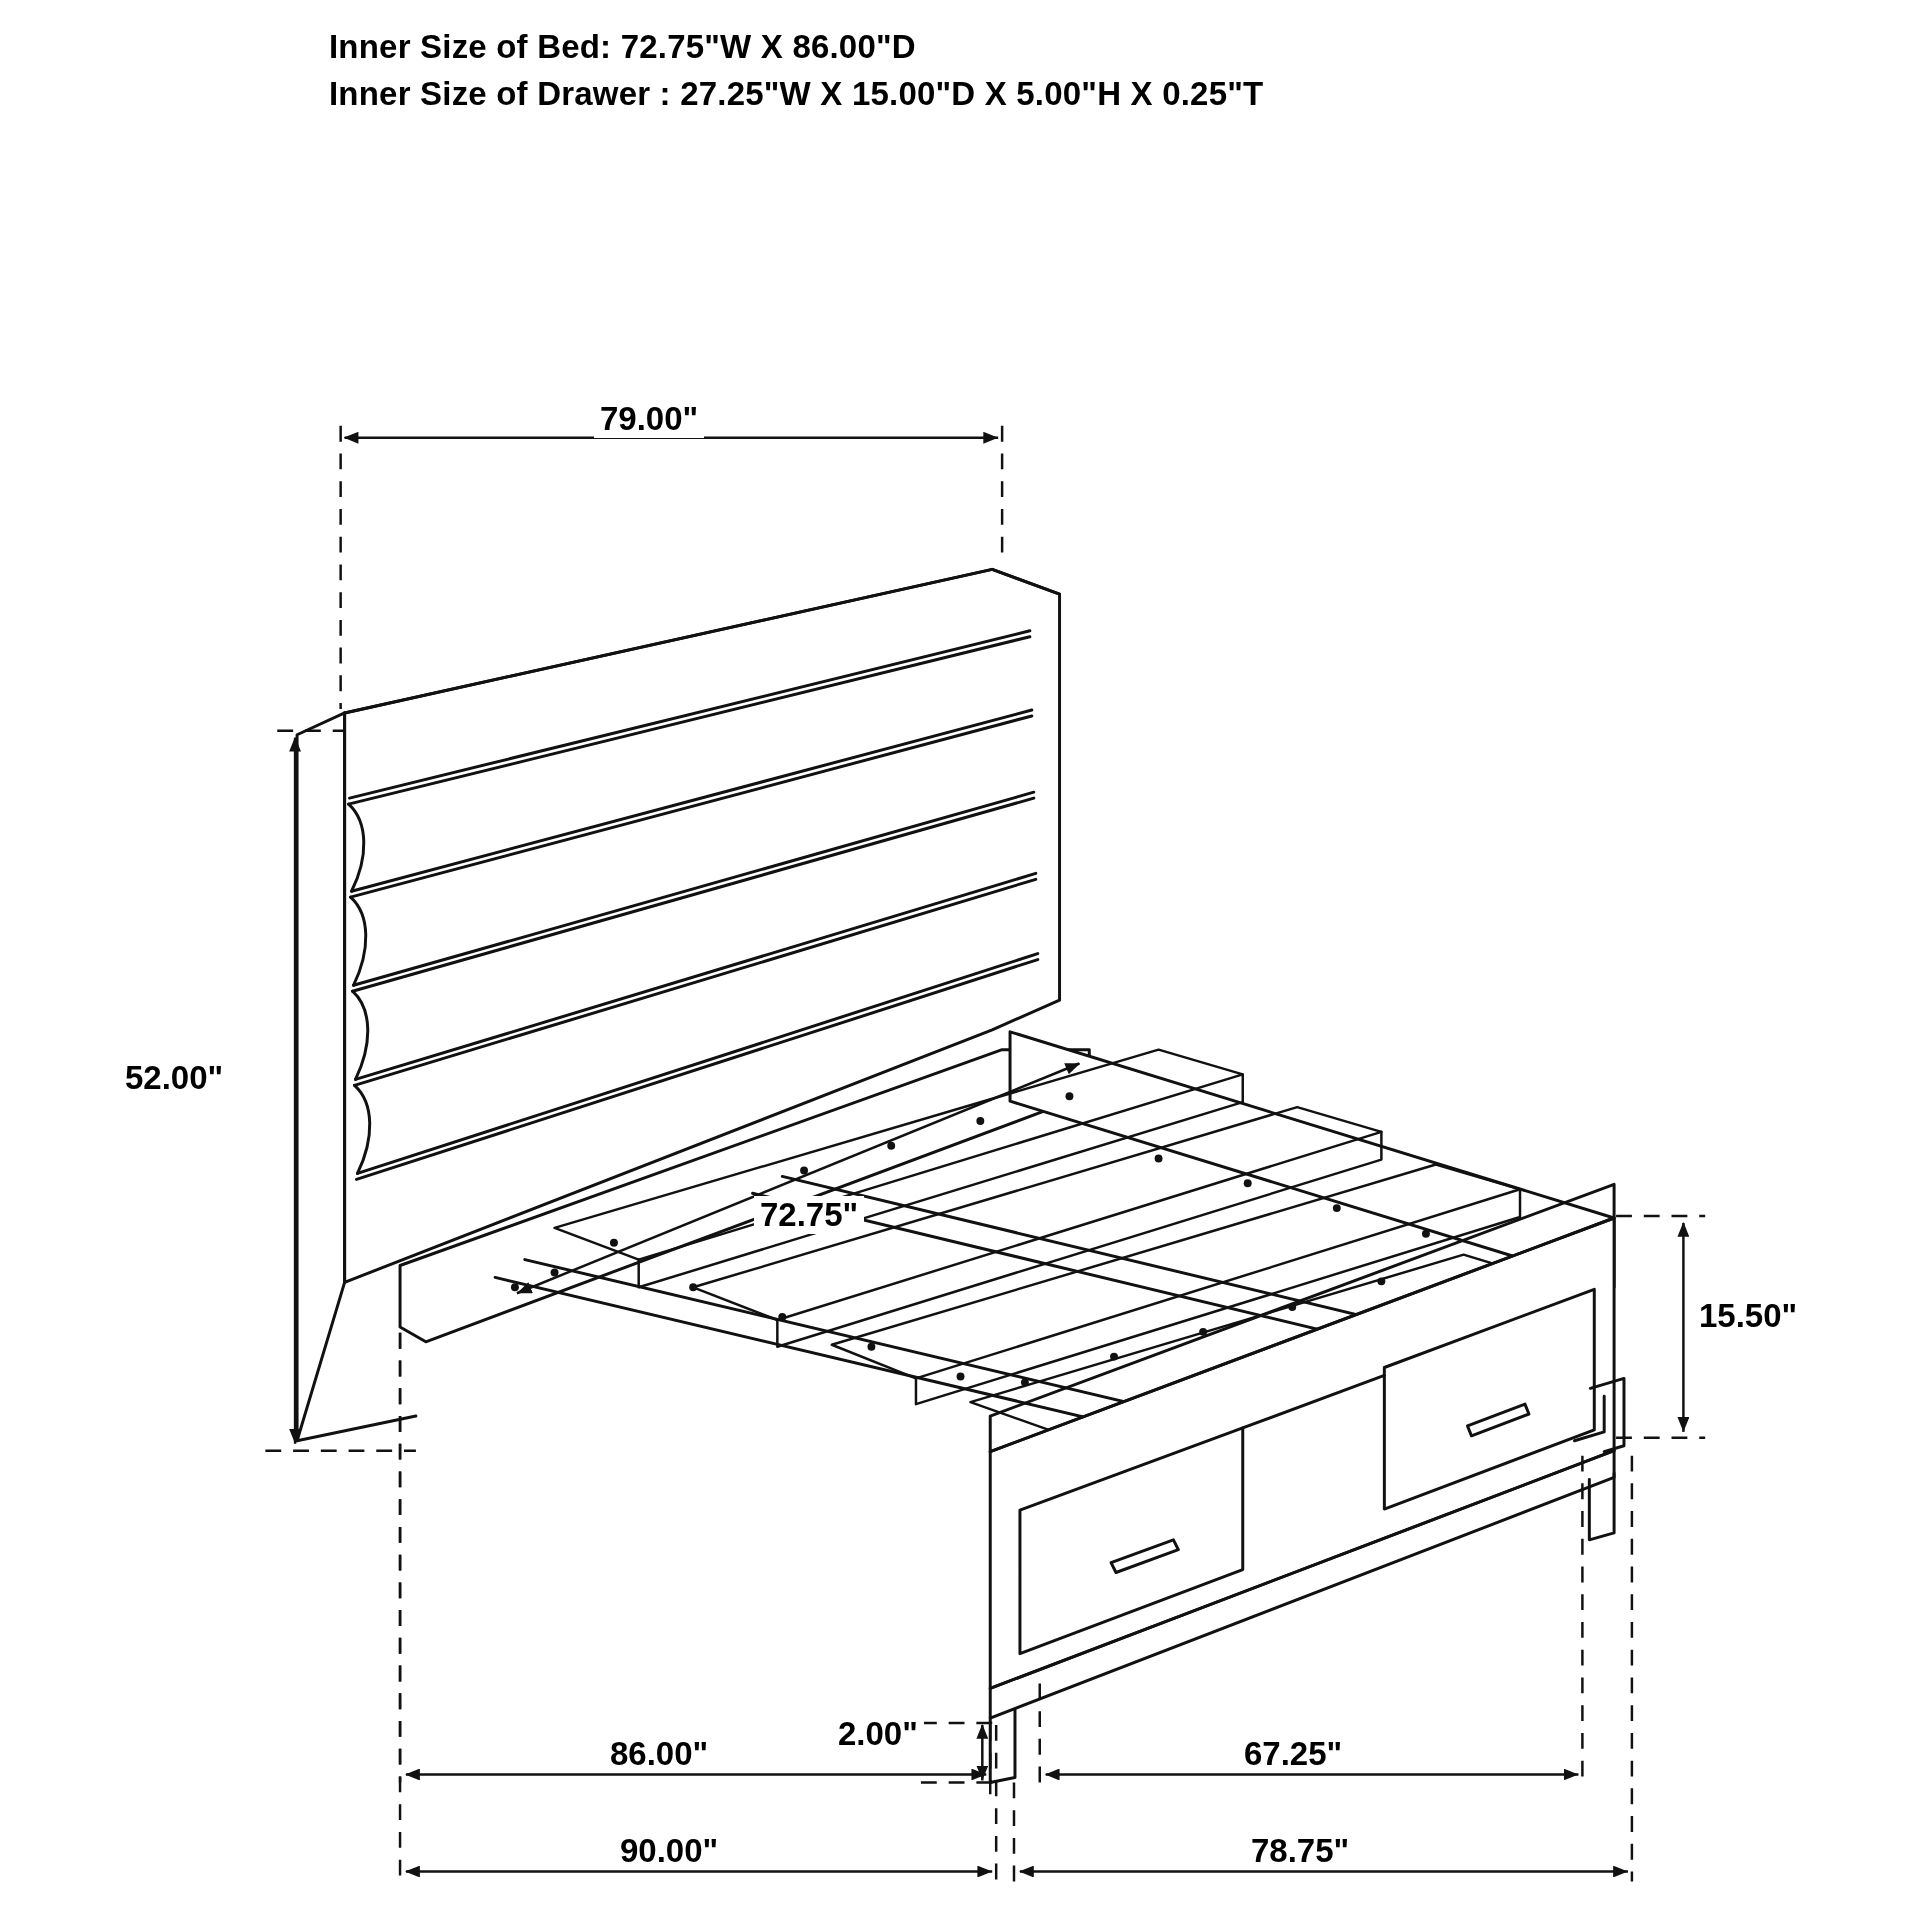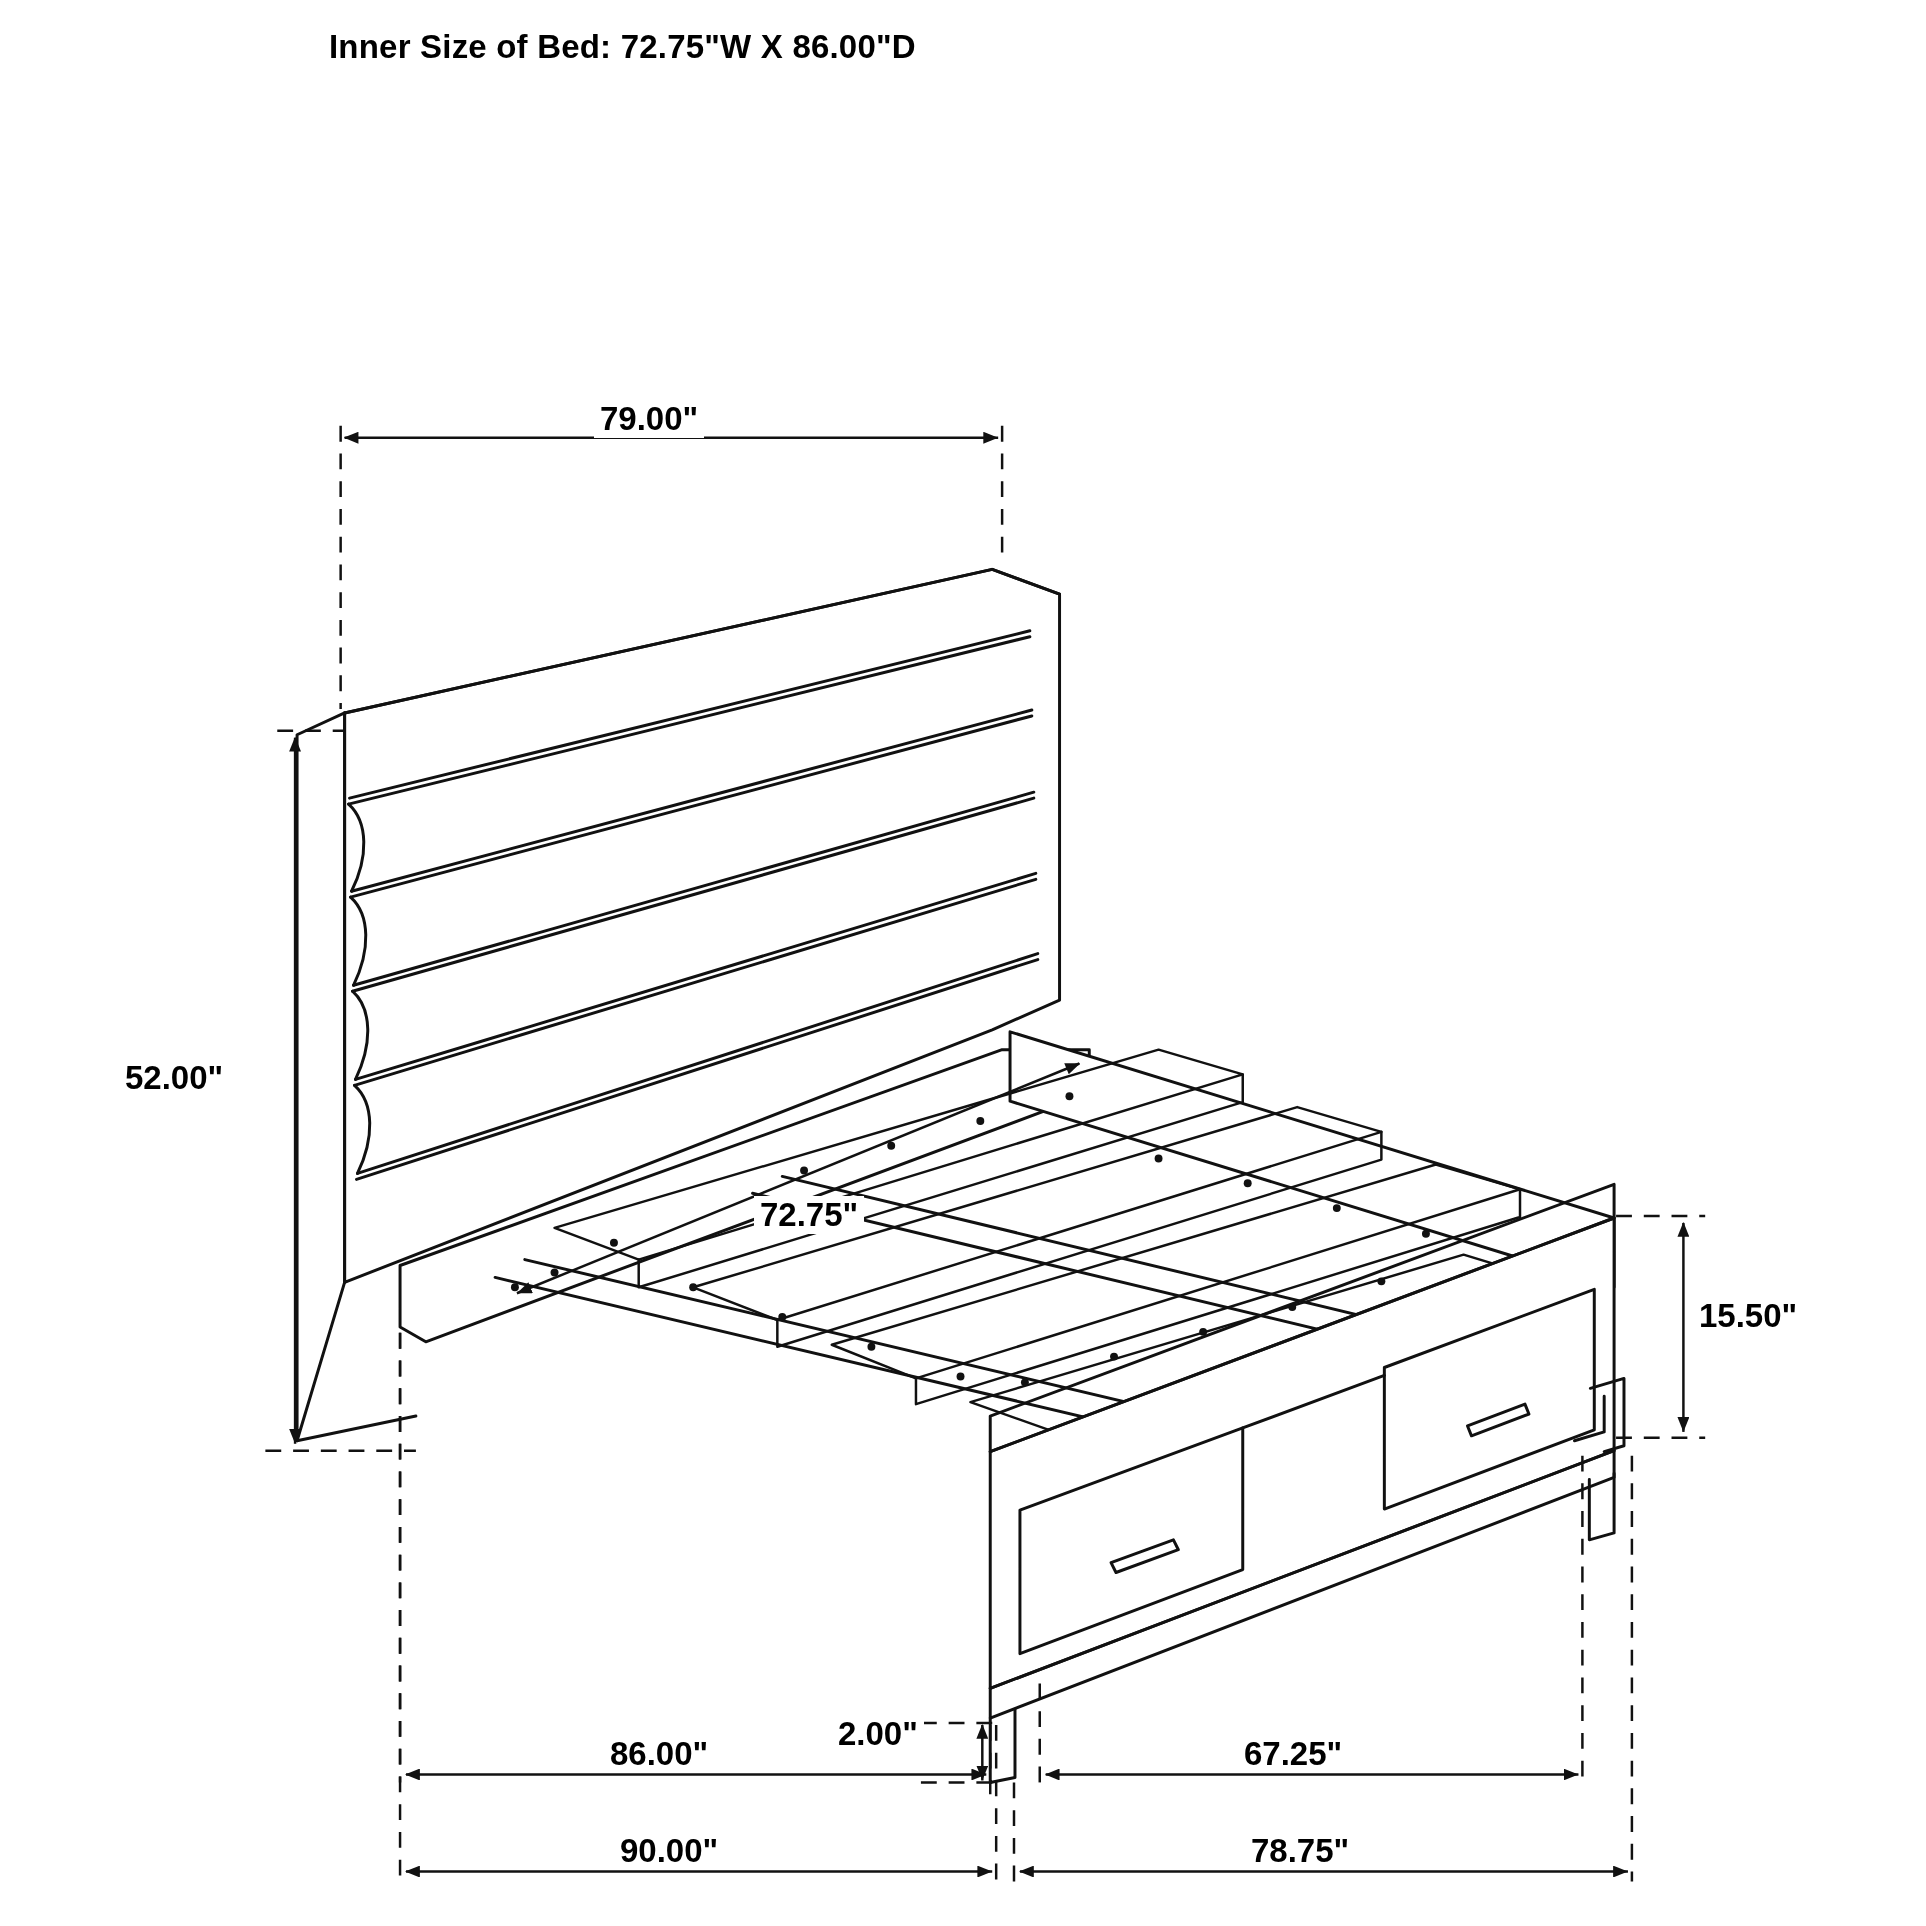--- a/index.html
+++ b/index.html
@@ -41,20 +41,21 @@
   }
   svg { position: absolute; left: 0; top: 0; }
 </style>
 </head>
 <body>
 
 <div id="sheet">
 
   <div class="spec-block">
     <div>Inner Size of Bed: 72.75"W X 86.00"D</div>
+    <div>Inner Size of Drawer : 27.25"W X 15.00"D X 5.00"H X 0.25"T</div>
   </div>
 
   <svg width="1927" height="1927" viewBox="0 0 1946 1946">
     <defs>
       <marker id="arrL" markerWidth="16" markerHeight="12" refX="1" refY="6" orient="auto" markerUnits="userSpaceOnUse">
         <path d="M15,0 L0,6 L15,12 Z" fill="#111"></path>
       </marker>
       <marker id="arrR" markerWidth="16" markerHeight="12" refX="15" refY="6" orient="auto" markerUnits="userSpaceOnUse">
         <path d="M0,0 L15,6 L0,12 Z" fill="#111"></path>
       </marker>

